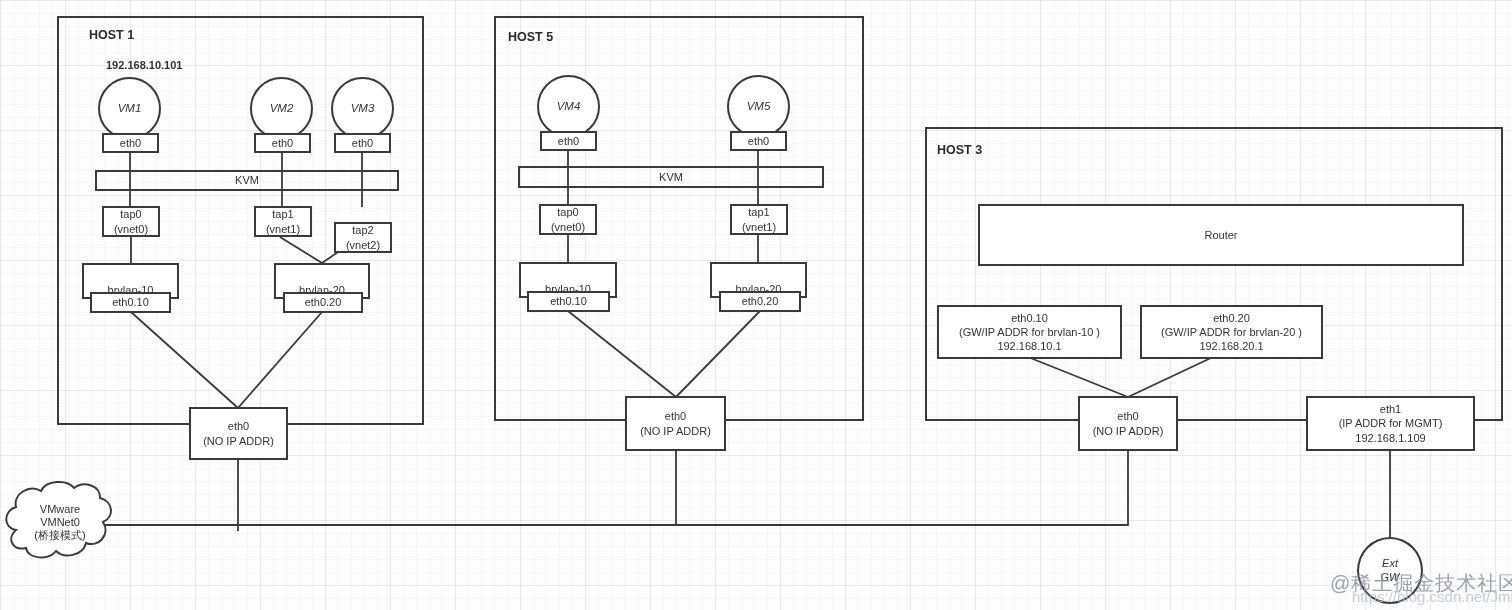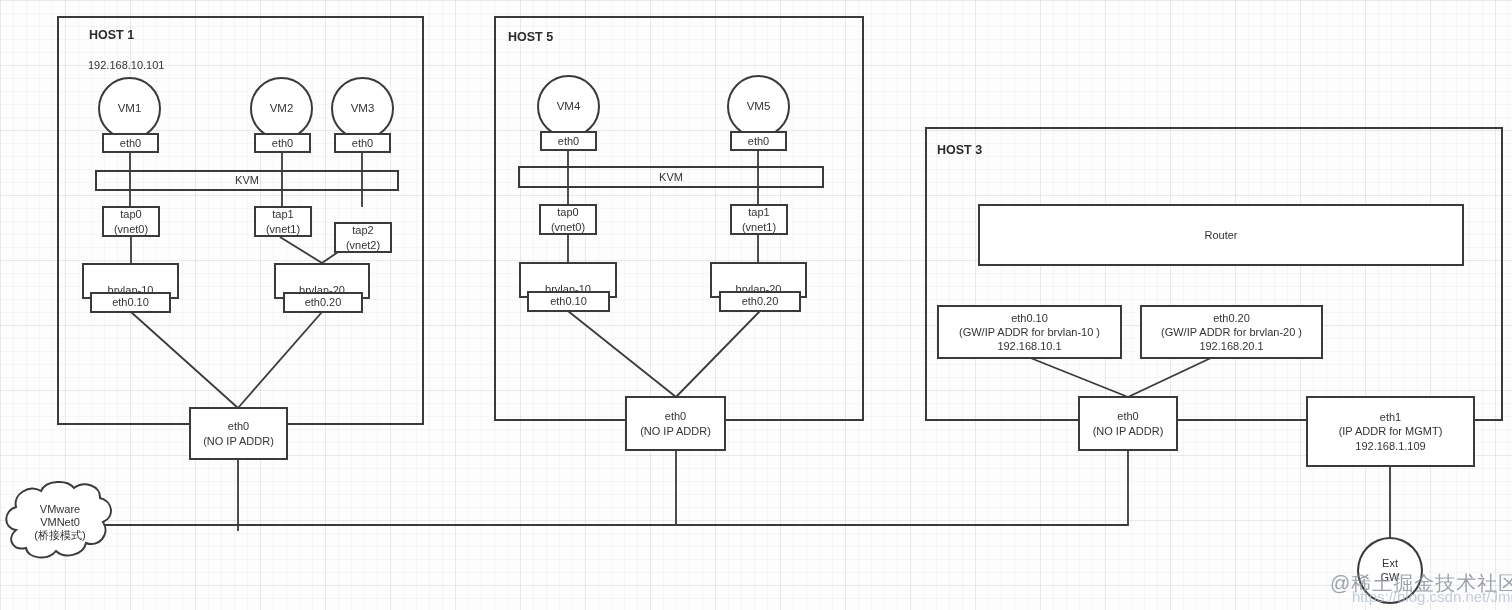--- a/index.html
+++ b/index.html
@@ -23,21 +23,21 @@
     position:absolute;background:#fff;border:2px solid #3a3a3a;box-sizing:border-box;
     display:flex;flex-direction:column;align-items:center;justify-content:center;
     font-size:11px;line-height:1.3;text-align:center;z-index:2;white-space:nowrap;
   }
   .box.top-text{justify-content:flex-start;padding-top:18px;}
   .box.bar{background:transparent;z-index:2;}
   .box.overlay{z-index:3;}
   .circle{
     position:absolute;background:#fff;border:2px solid #3a3a3a;border-radius:50%;
     box-sizing:border-box;display:flex;flex-direction:column;align-items:center;justify-content:center;
-    font-size:11.5px;z-index:2;text-align:right;line-height:1.2;
+    font-size:11.5px;z-index:2;text-align:right;line-height:1.2;font-style:italic;
   }
   .cloud-text{
     position:absolute;z-index:2;font-size:11px;line-height:13px;text-align:center;white-space:nowrap;
   }
   .watermark-line1{position:absolute;z-index:5;font-size:20px;color:rgba(140,146,156,0.85);
     letter-spacing:1px;pointer-events:none;white-space:nowrap;}
   .watermark-line2{position:absolute;z-index:5;font-size:15px;color:rgba(178,188,204,0.75);
     pointer-events:none;white-space:nowrap;}
 </style>
 </head>
@@ -83,21 +83,21 @@
         C 111 535 98 548 86 543
         C 83 556 64 559 56 551
         C 48 561 28 559 26 548
         C 13 551 6 539 16 530
         Z"></path>
     </g>
   </svg>
 
   <div class="host" style="left:57px;top:16px;width:367px;height:409px;"></div>
   <div class="host-title" style="left:65px;top:28px;padding-left:24px;">HOST 1</div>
-  <div class="lbl" style="left:88px;top:59px;">192.168.10.101</div>
+  <div class="lbl" style="left:106px;top:59px;font-weight:bold;">192.168.10.101</div>
 
   <div class="circle" style="left:98px;top:77px;width:63px;height:63px;">
     <span>VM1</span>
   </div>
   <div class="circle" style="left:250px;top:77px;width:63px;height:63px;">
     <span>VM2</span>
   </div>
   <div class="circle" style="left:331px;top:77px;width:63px;height:63px;">
     <span>VM3</span>
   </div>
@@ -210,21 +210,21 @@
   <div class="box" style="left:1140px;top:305px;width:183px;height:54px;">
     <span>eth0.20</span>
     <span>(GW/IP ADDR for brvlan-20 )</span>
     <span>192.168.20.1</span>
   </div>
 
   <div class="box overlay" style="left:1078px;top:396px;width:100px;height:55px;">
     <span>eth0</span>
     <span>(NO IP ADDR)</span>
   </div>
-  <div class="box overlay" style="left:1306px;top:396px;width:169px;height:71px;">
+  <div class="box overlay" style="left:1306px;top:396px;width:169px;height:55px;">
     <span>eth1</span>
     <span>(IP ADDR for MGMT)</span>
     <span>192.168.1.109</span>
   </div>
 
   <div class="cloud-text" style="left:18px;top:503px;width:84px;">
     <div>VMware</div>
     <div>VMNet0</div>
     <div>(桥接模式)</div>
   </div>

